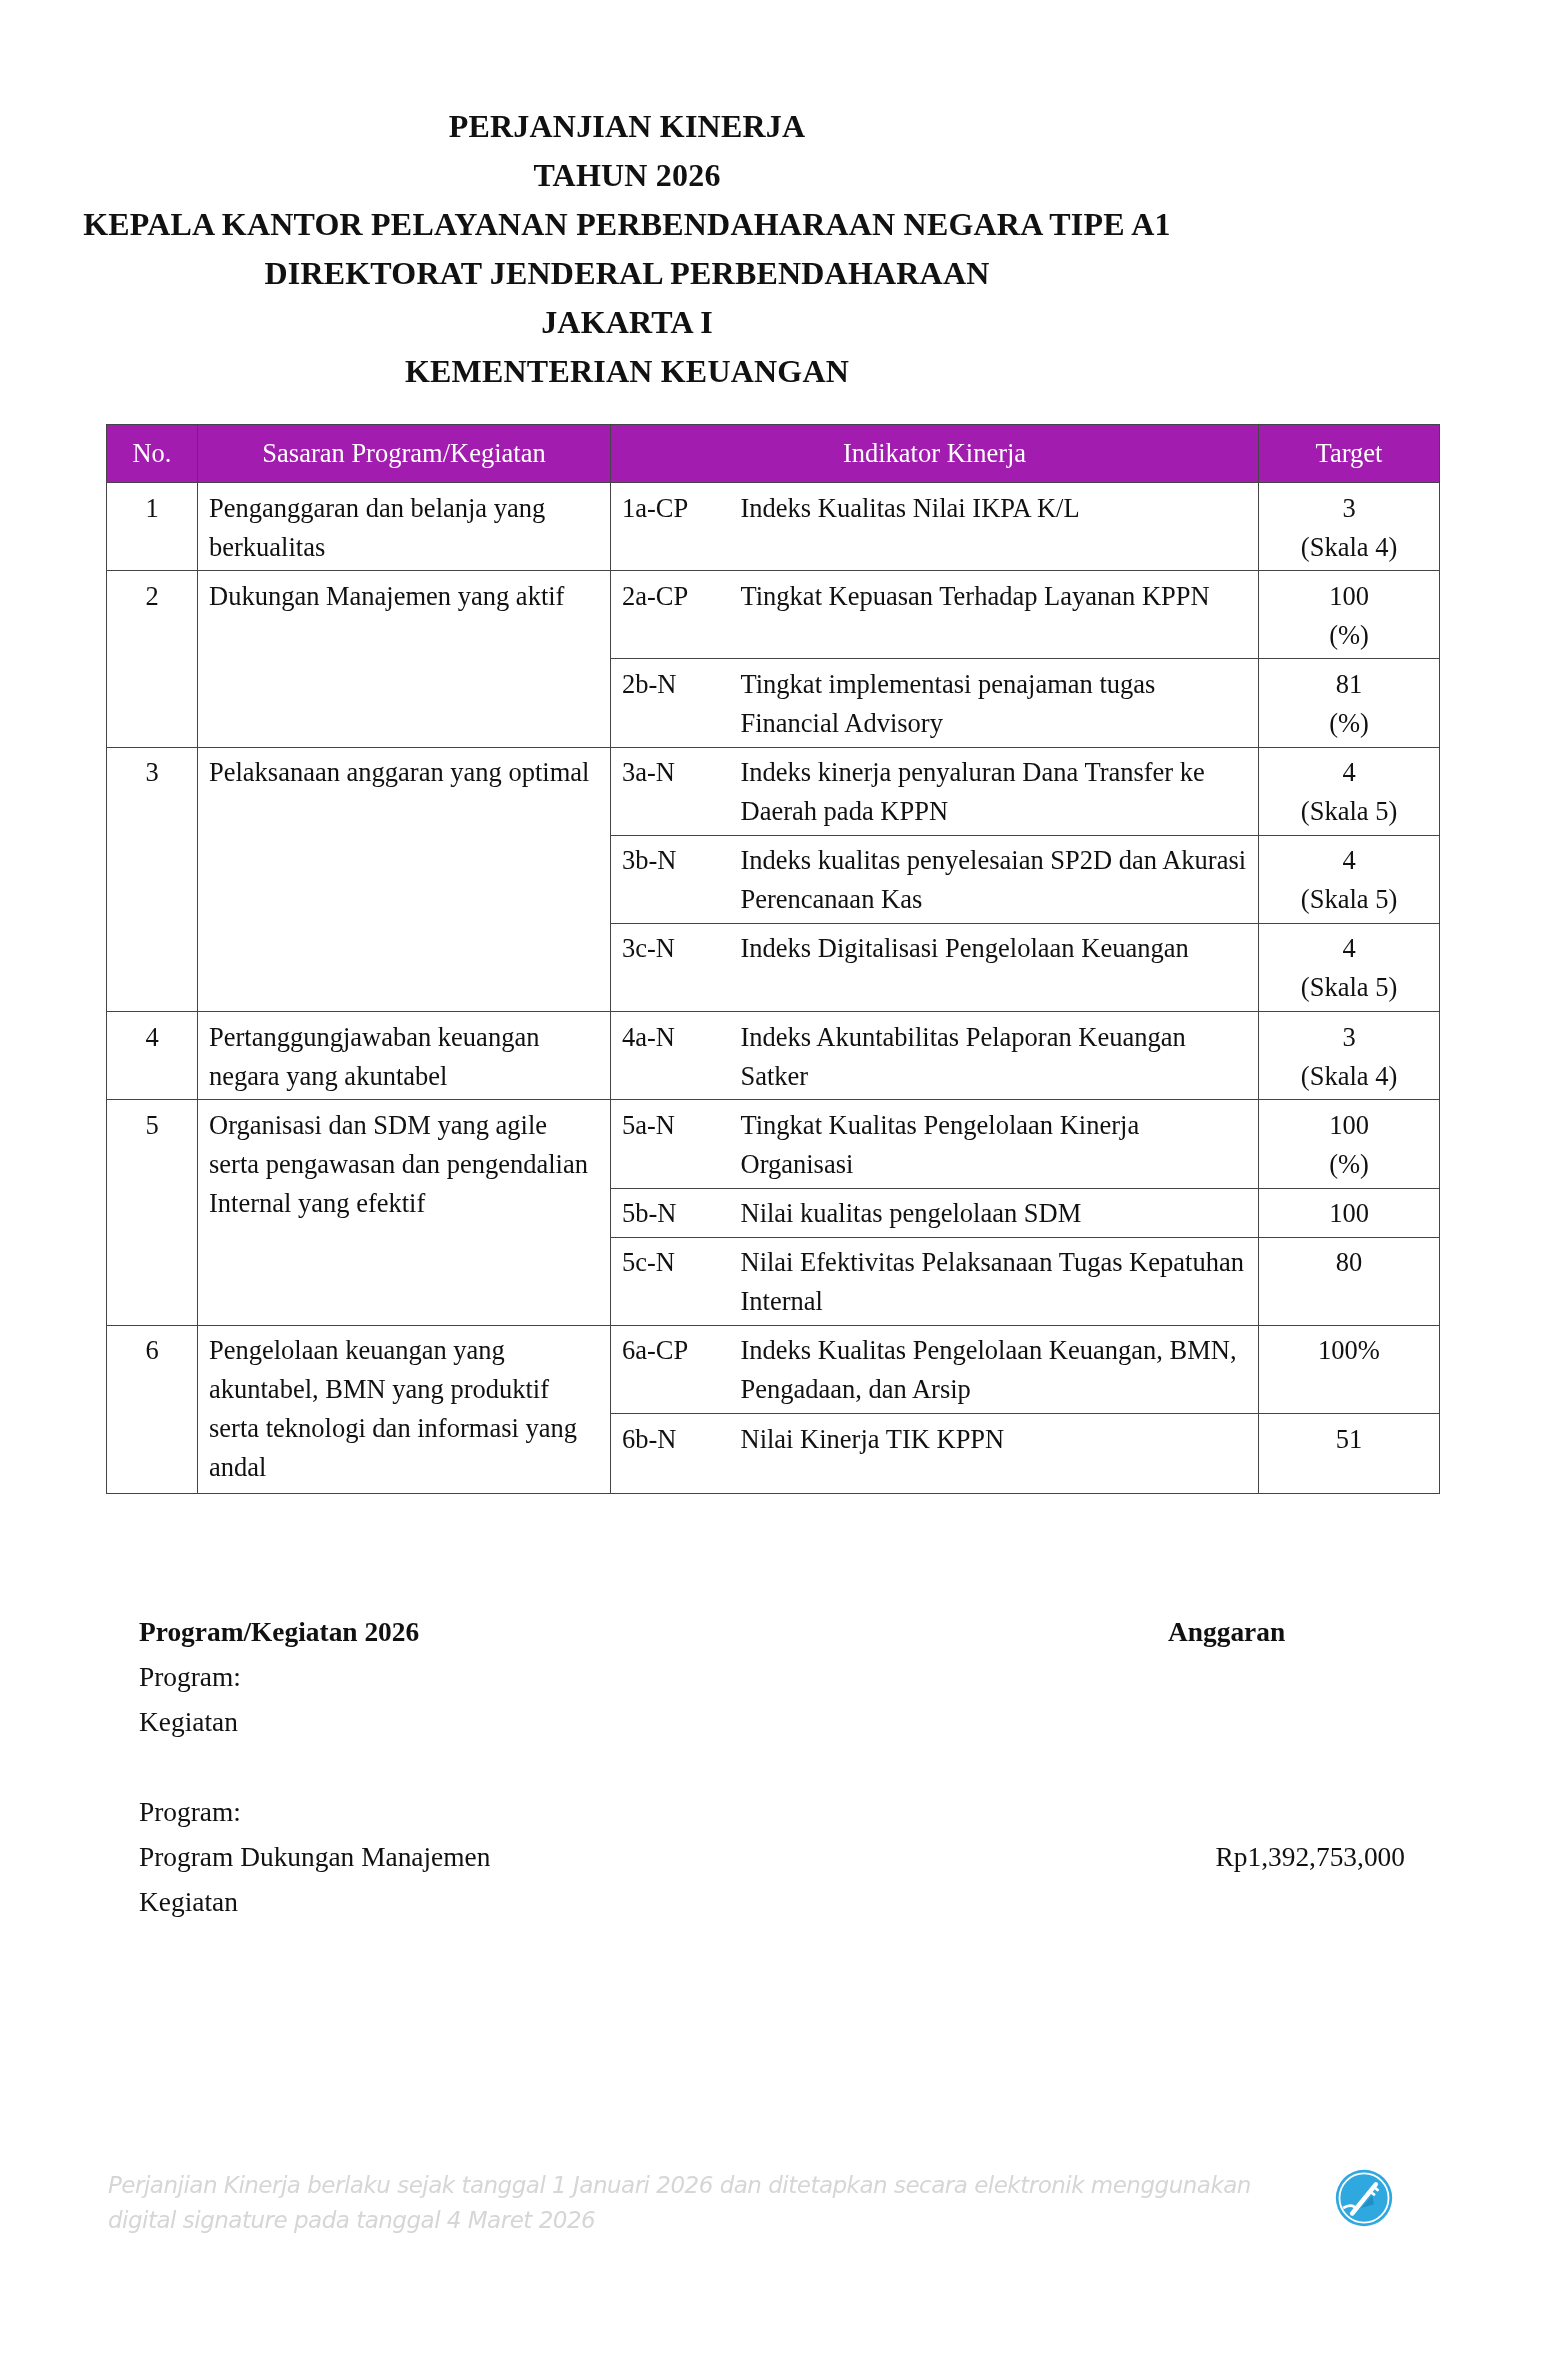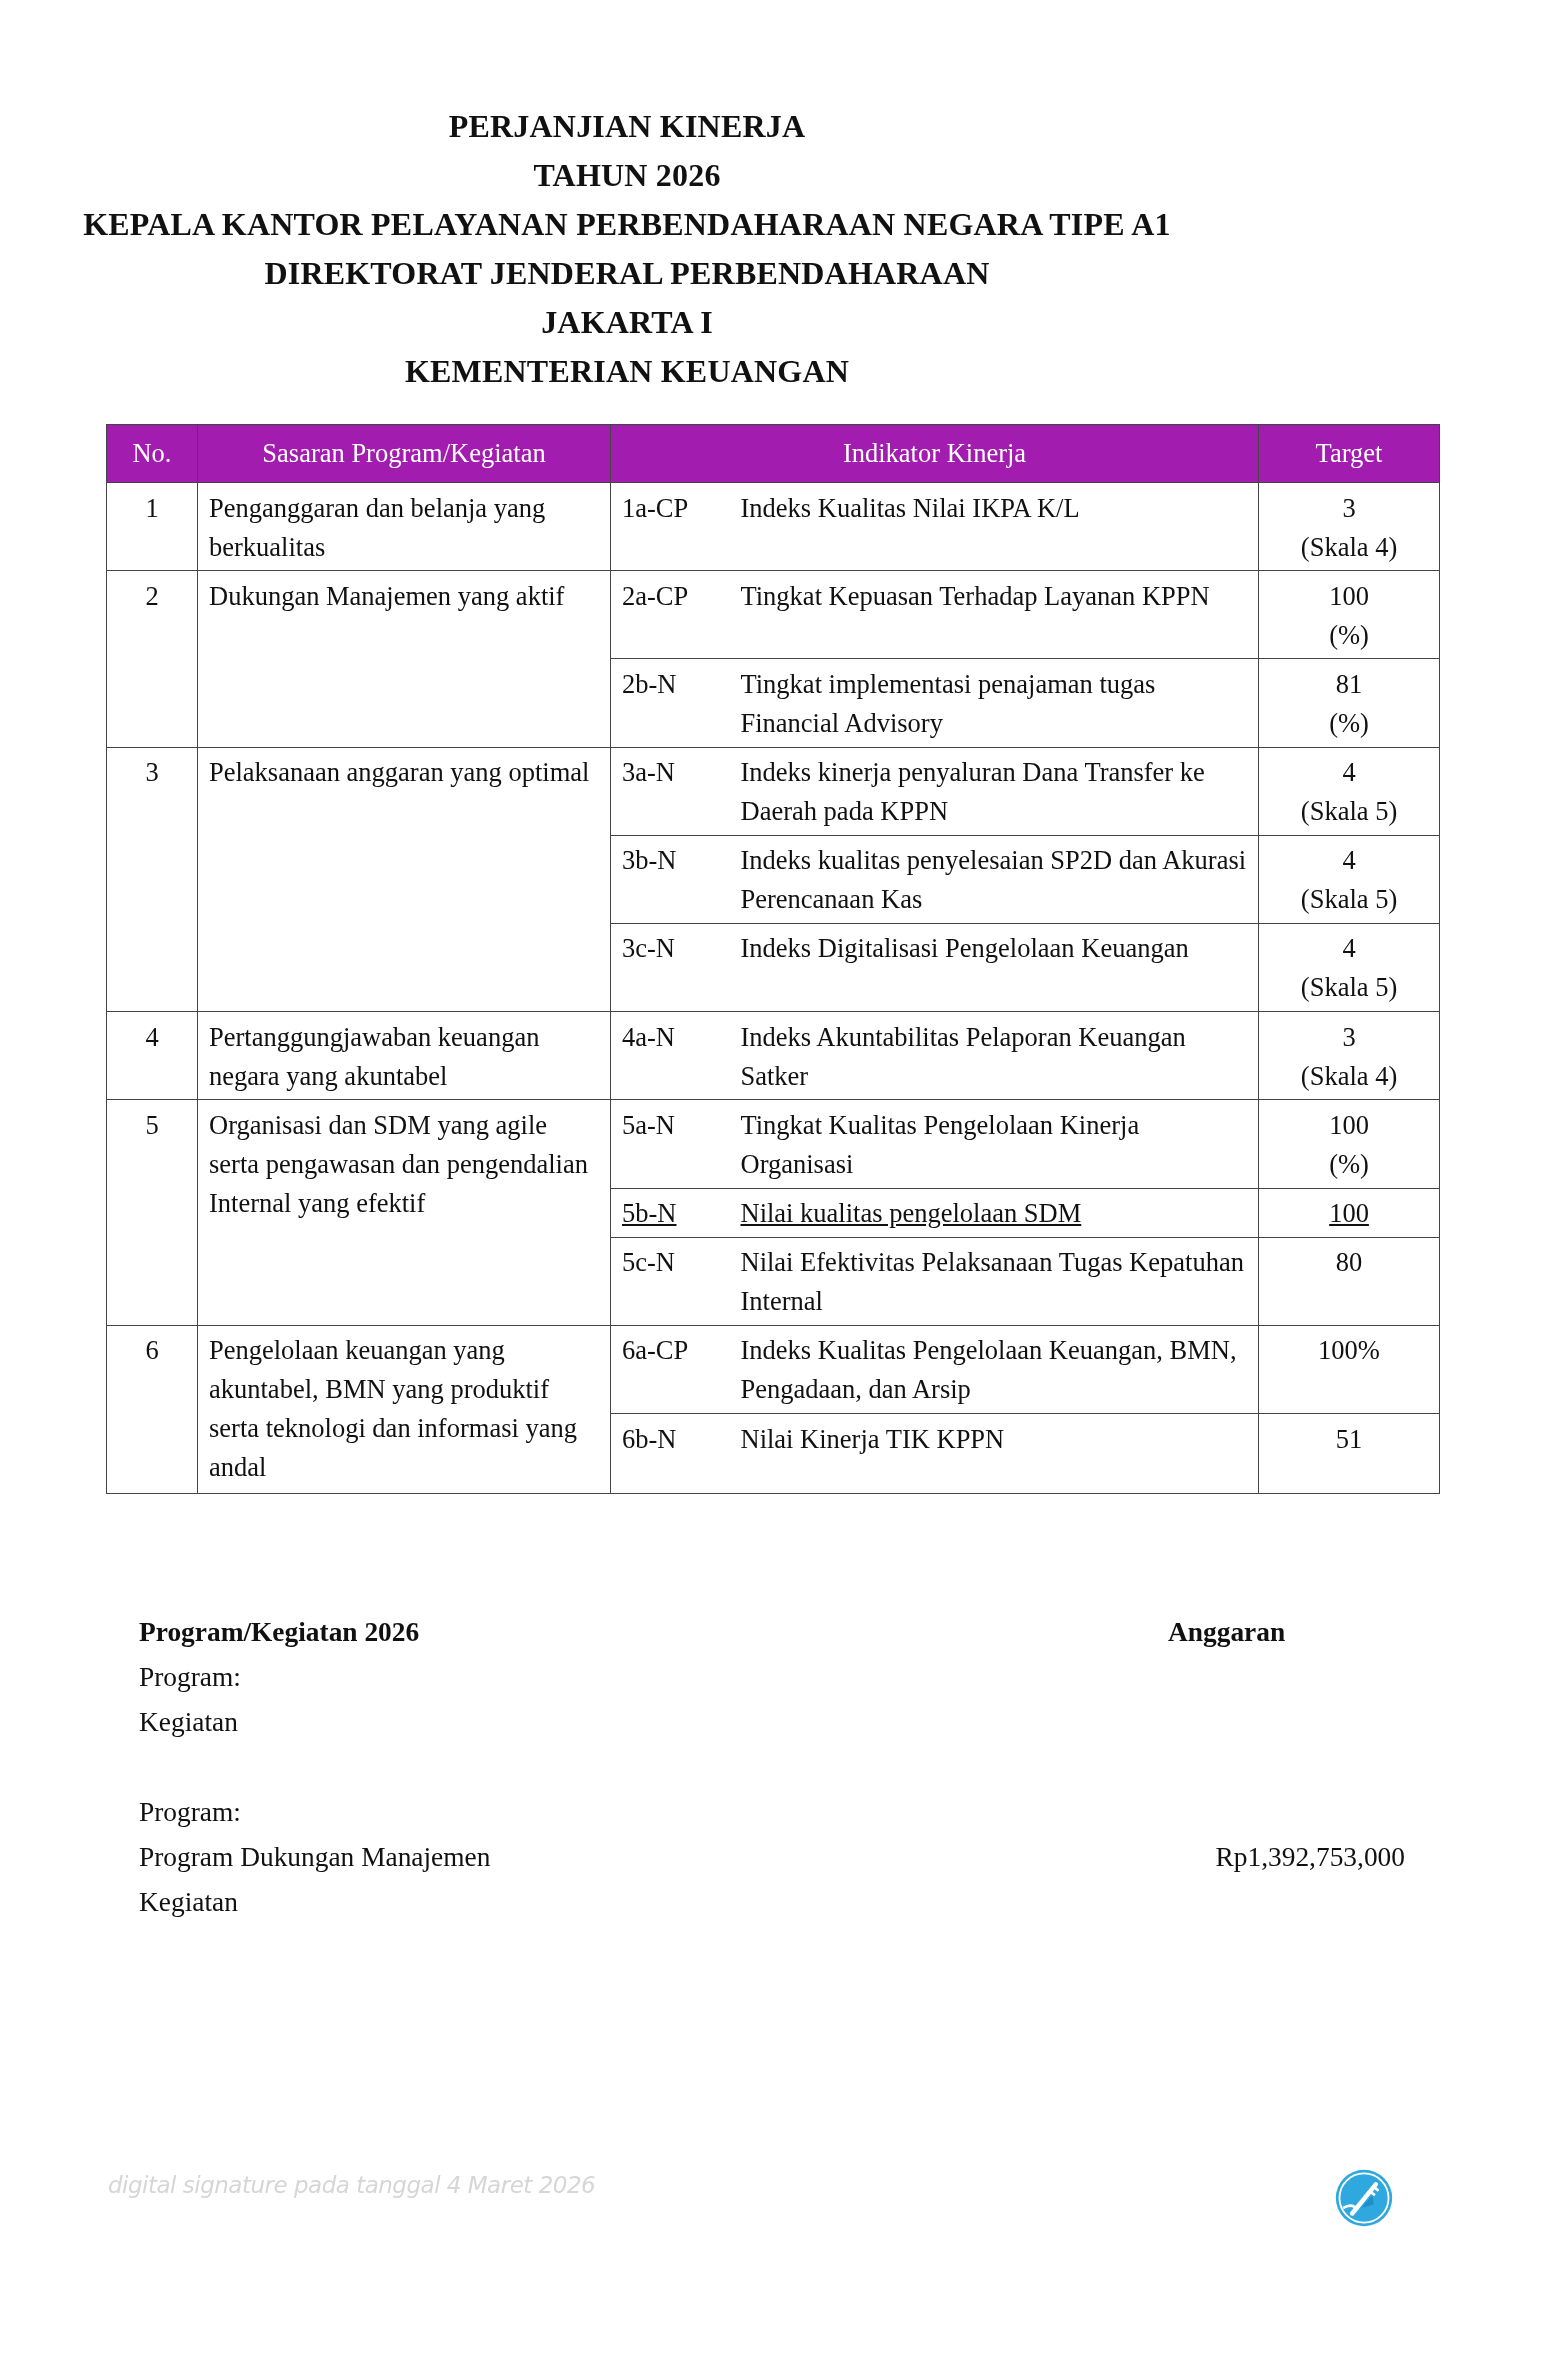--- a/index.html
+++ b/index.html
@@ -18,21 +18,21 @@
   table.pk th { background: #a21caf; color: #ffffff; font-weight: normal;
                 height: 57px; font-size: 26.5px; border: 1.8px solid #444; padding: 0; }
   table.pk td { border: 1.8px solid #444; vertical-align: top; padding: 5.5px 11px 3.7px 11px;
                 line-height: 39px; }
   td.no { text-align: center; }
   td.code { border-right: none !important; padding-left: 22px; padding-right: 0; }
   td.ind { border-left: none !important; padding-left: 7.3px; }
   td.tgt { text-align: center; line-height: 44px; padding-top: 3.7px; }
   .h1 { height: 80px; }
   .hrow { height: 80px; }
-  .hsm { height: 35px; text-decoration: underline; }
+  .hsm { height: 35px; }
 
   .budget { position: absolute; left: 139px; top: 1610px; width: 1266px; font-size: 27.4px; }
   .b-line { position: relative; height: 45px; line-height: 45px; }
   .b-head { font-weight: bold; }
   .b-amt { position: absolute; right: 0; top: 0; }
   .b-head-amt { position: absolute; left: 1029px; top: 0; font-weight: bold; }
   .b-gap { height: 45px; }
 
   .footer { position: absolute; left: 108px; top: 2168px; width: 1189px;
             font-family: "DejaVu Sans", sans-serif; font-style: italic; color: #d6d6d6;
@@ -159,20 +159,21 @@
   <div class="b-gap"></div>
   <div class="b-line">Program:</div>
   <div class="b-line">
     <span>Program Dukungan Manajemen</span>
     <span class="b-amt">Rp1,392,753,000</span>
   </div>
   <div class="b-line">Kegiatan</div>
 </div>
 
 <div class="footer">
+  <div>Perjanjian Kinerja berlaku sejak tanggal 1 Januari 2026 dan ditetapkan secara elektronik menggunakan</div>
   <div>digital signature pada tanggal  4 Maret 2026</div>
 </div>
 
 <div class="logo">
   <svg width="60" height="60" viewBox="0 0 66 66">
     <circle cx="33" cy="33" r="31" fill="#2ea8df"></circle>
     <circle cx="33" cy="33" r="27" fill="none" stroke="#ffffff" stroke-width="2"></circle>
     <path d="M20 50 L46 18" stroke="#ffffff" stroke-width="5" stroke-linecap="round"></path>
     <path d="M40 26 L45 30 M44 21 L49 25" stroke="#ffffff" stroke-width="3"></path>
     <path d="M10 44 Q20 38 26 46" stroke="#ffffff" stroke-width="3" fill="none"></path>

